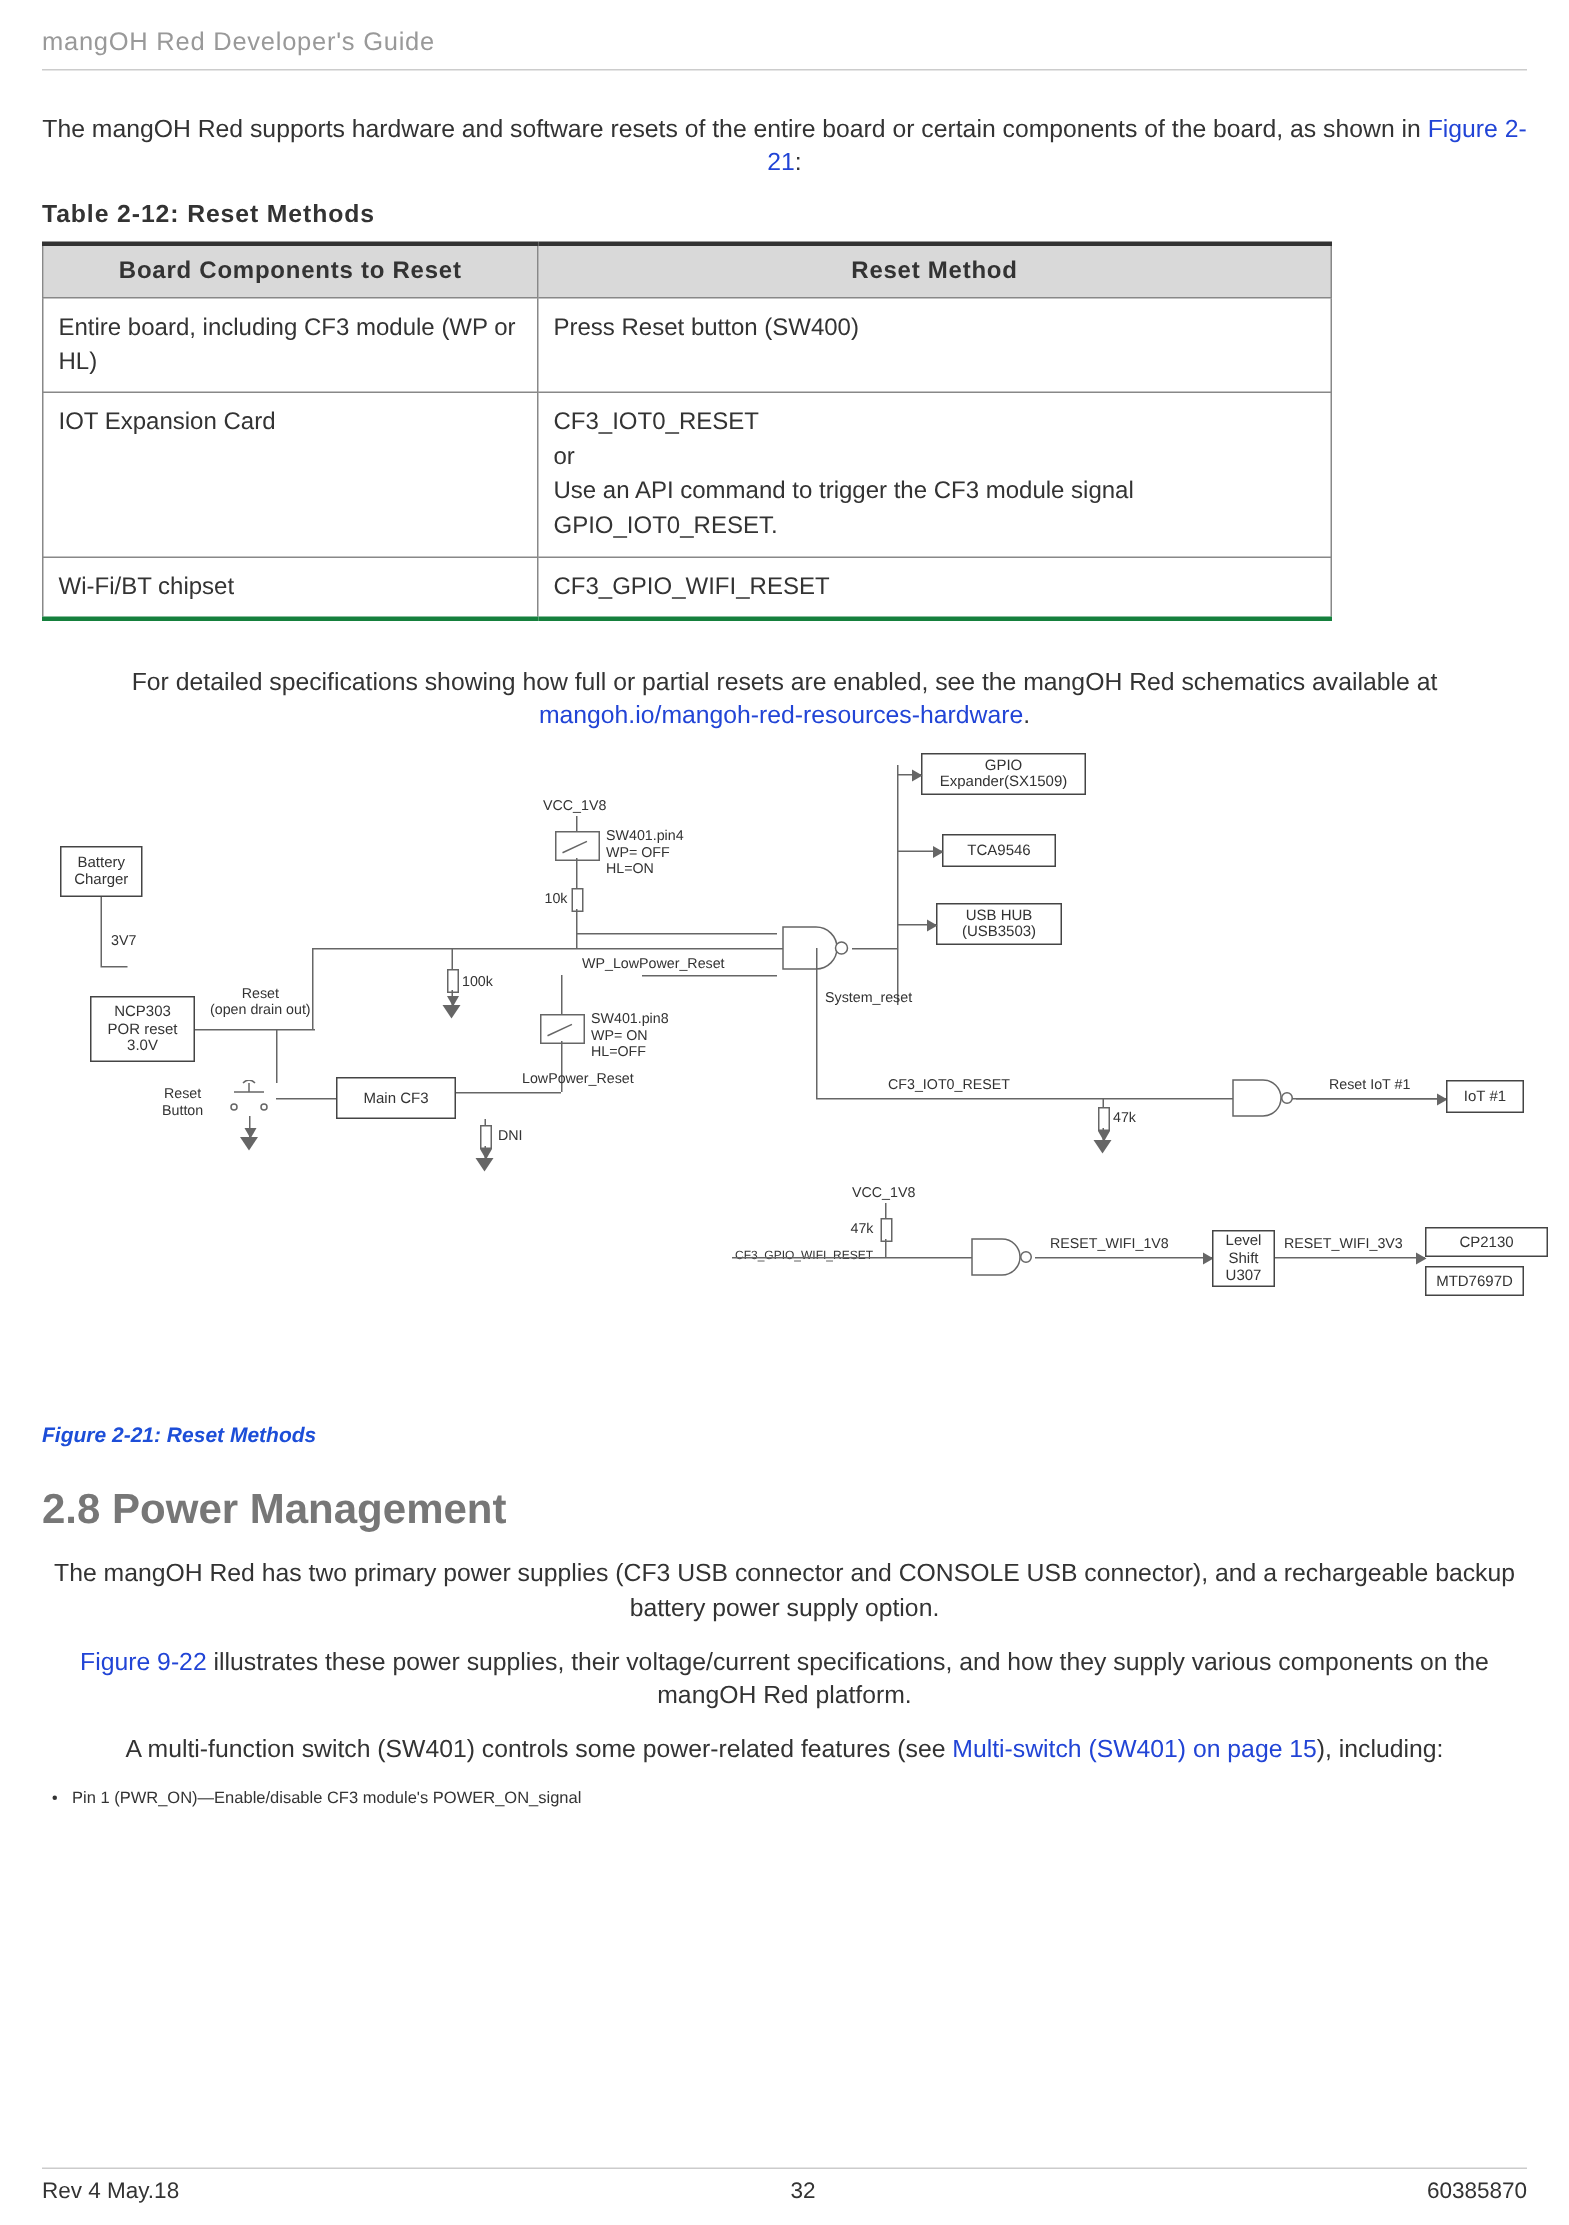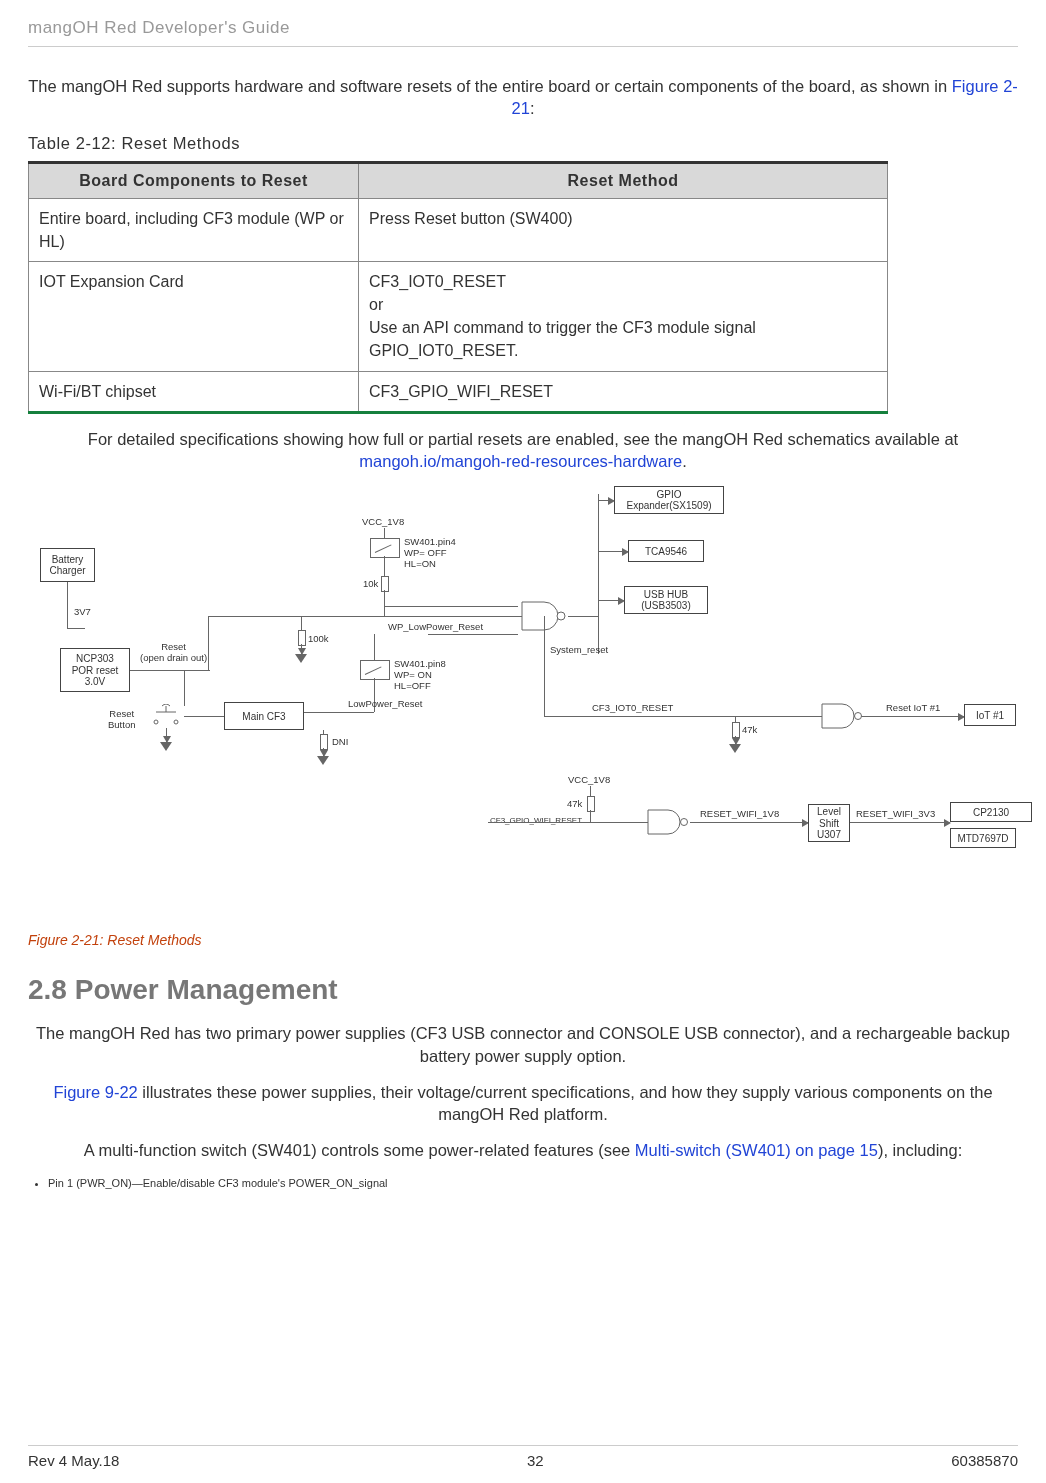--- a/index.html
+++ b/index.html
@@ -36,21 +36,21 @@
   }
   p.body {
     font-size: 16.5px;
     color: #333;
     line-height: 1.35;
     margin: 0 0 14px 0;
     text-align: center;
   }
   a.link { color: #2144d6; text-decoration: none; }
   .tbl-caption {
-    font-weight: normal;
+    font-weight: bold;
     font-size: 16.5px;
     letter-spacing: 0.6px;
     margin: 4px 0 8px 0;
     color:#333;
   }
   table.reset {
     border-collapse: collapse;
     width: 860px;
     font-size: 16px;
   }
@@ -68,22 +68,23 @@
   table.reset td {
     border: 1px solid #888;
     padding: 8px 10px;
     vertical-align: top;
     line-height: 1.45;
   }
   table.reset tr.last td { border-bottom: 3px solid #15803d; }
   .fig-caption {
     font-style: italic;
     font-size: 14px;
-    color: #c2410c;
+    color: #1d4ed8;
     margin: 6px 0 26px 0;
+    font-weight: bold;
   }
   ul.bullets { margin: 4px 0 0 0; padding-left: 20px; }
   ul.bullets li { font-size: 11px; line-height: 1.4; margin-bottom: 4px; }
   .footer {
     position: absolute;
     left: 28px; right: 28px; bottom: 14px;
     display: flex;
     justify-content: space-between;
     font-size: 15px;
     color: #333;
@@ -204,21 +205,21 @@
 or
 Use an API command to trigger the CF3 module signal GPIO_IOT0_RESET.</td>
       </tr>
       <tr class="last">
         <td>Wi-Fi/BT chipset</td>
         <td>CF3_GPIO_WIFI_RESET</td>
       </tr>
     </tbody>
   </table>
 
-  <p class="body" style="margin-top:14px">
+  <p class="body" style="margin-top:30px">
     <span>For detailed specifications showing how full or partial resets are enabled, see the mangOH Red schematics available at </span>
     <a class="link" href="#">mangoh.io/mangoh-red-resources-hardware</a><span>.</span>
   </p>
 
   <div class="diagram">
 
     <div class="box" style="left:12px; top:62px; width:55px; height:34px; white-space:pre-line">Battery
 Charger</div>
     <div class="line vline" style="left:39px; top:96px; height:46px"></div>
     <div class="lbl" style="left:46px; top:120px">3V7</div>

